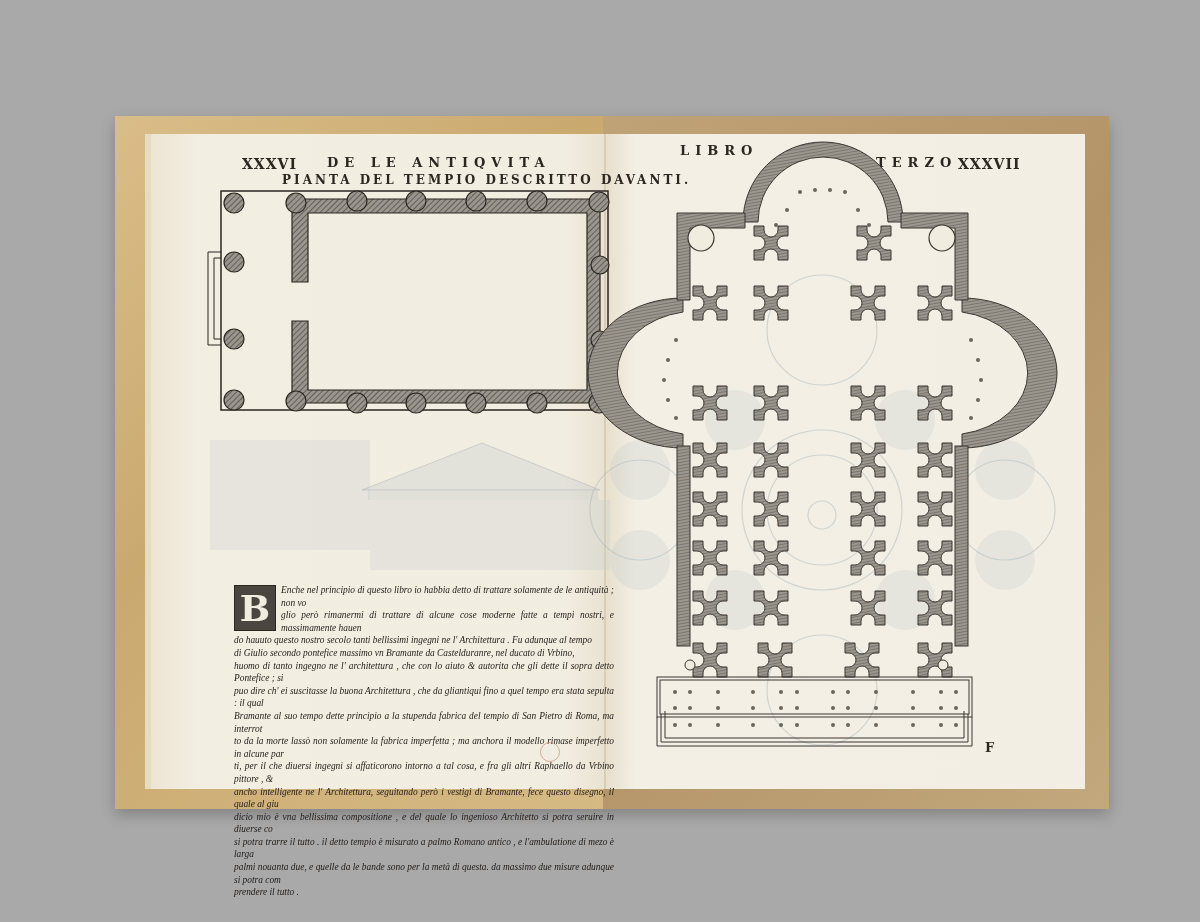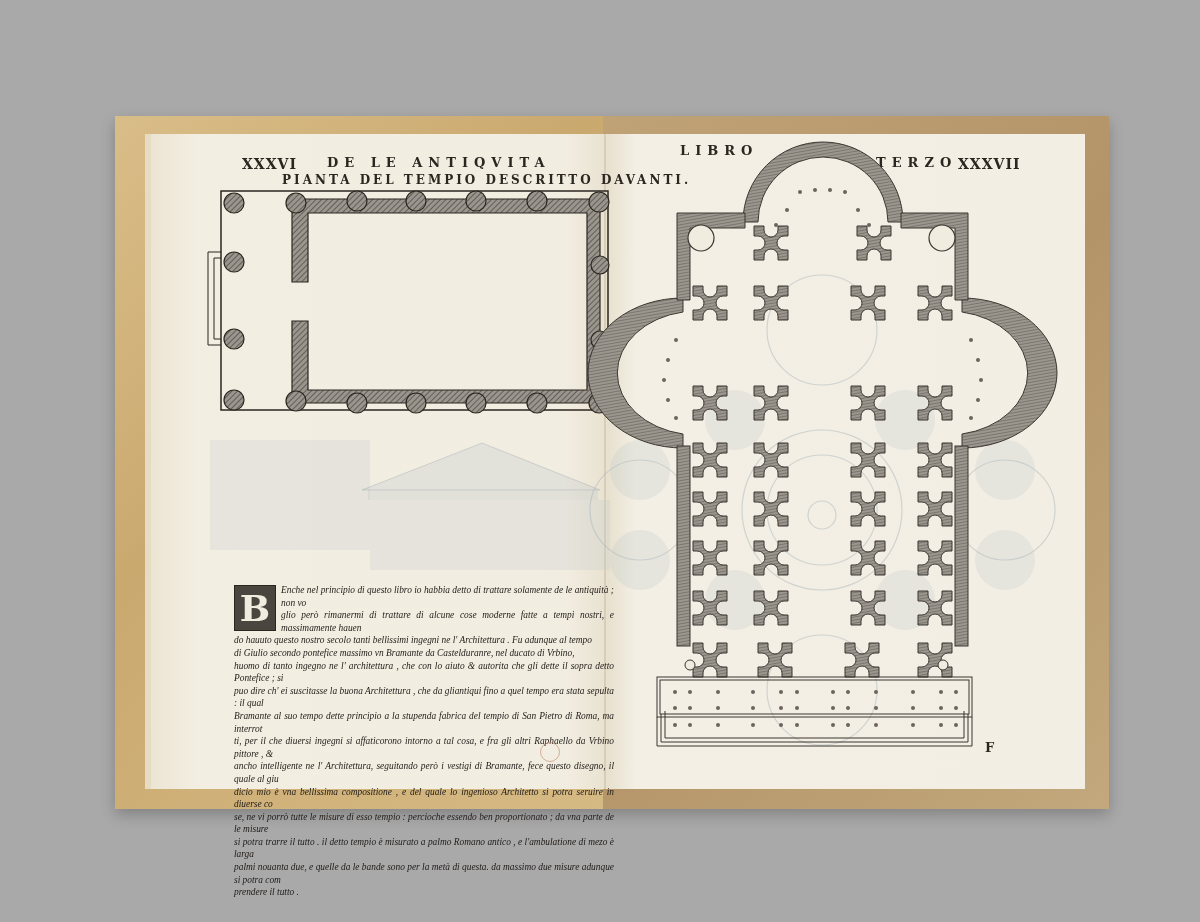--- a/index.html
+++ b/index.html
@@ -134,24 +134,24 @@
 
 <div class="body-text">
   <div class="initial">B</div>
   <p>Enche nel principio di questo libro io habbia detto di trattare solamente de le antiquità ; non vo</p>
   <p>glio però rimanermi di trattare di alcune cose moderne fatte a tempi nostri, e massimamente hauen</p>
   <p>do hauuto questo nostro secolo tanti bellissimi ingegni ne l' Architettura . Fu adunque al tempo</p>
   <p>di Giulio secondo pontefice massimo vn Bramante da Castelduranre, nel ducato di Vrbino,</p>
   <p>huomo di tanto ingegno ne l' architettura , che con lo aiuto &amp; autorita che gli dette il sopra detto Pontefice ; si</p>
   <p>puo dire ch' ei suscitasse la buona Architettura , che da gliantiqui fino a quel tempo era stata sepulta : il qual</p>
   <p>Bramante al suo tempo dette principio a la stupenda fabrica del tempio di San Pietro di Roma, ma interrot</p>
+  <p>to da la morte lassò non solamente la fabrica imperfetta ; ma anchora il modello rimase imperfetto in alcune par</p>
   <p>ti, per il che diuersi ingegni si affaticorono intorno a tal cosa, e fra gli altri Raphaello da Vrbino pittore , &amp;</p>
   <p>ancho intelligente ne l' Architettura, seguitando però i vestigi di Bramante, fece questo disegno, il quale al giu</p>
   <p>dicio mio è vna bellissima compositione , e del quale lo ingenioso Architetto si potra seruire in diuerse co</p>
-  <p>se, ne vi porrò tutte le misure di esso tempio : percioche essendo ben proportionato ; da vna parte de le misure</p>
   <p>si potra trarre il tutto . il detto tempio è misurato a palmo Romano antico , e l'ambulatione di mezo è larga</p>
   <p>palmi nouanta due, e quelle da le bande sono per la metà di questa. da massimo due misure adunque si potra com</p>
   <p>prendere il tutto .</p>
 </div>
 <div class="stamp"></div>
 
 <div class="running-head" style="left:680px; top:143px;">LIBRO</div>
 <div class="running-head" style="left:876px; top:155px;">TERZO</div>
 <div class="running-head folio" style="left:958px; top:156px;">XXXVII</div>
 

